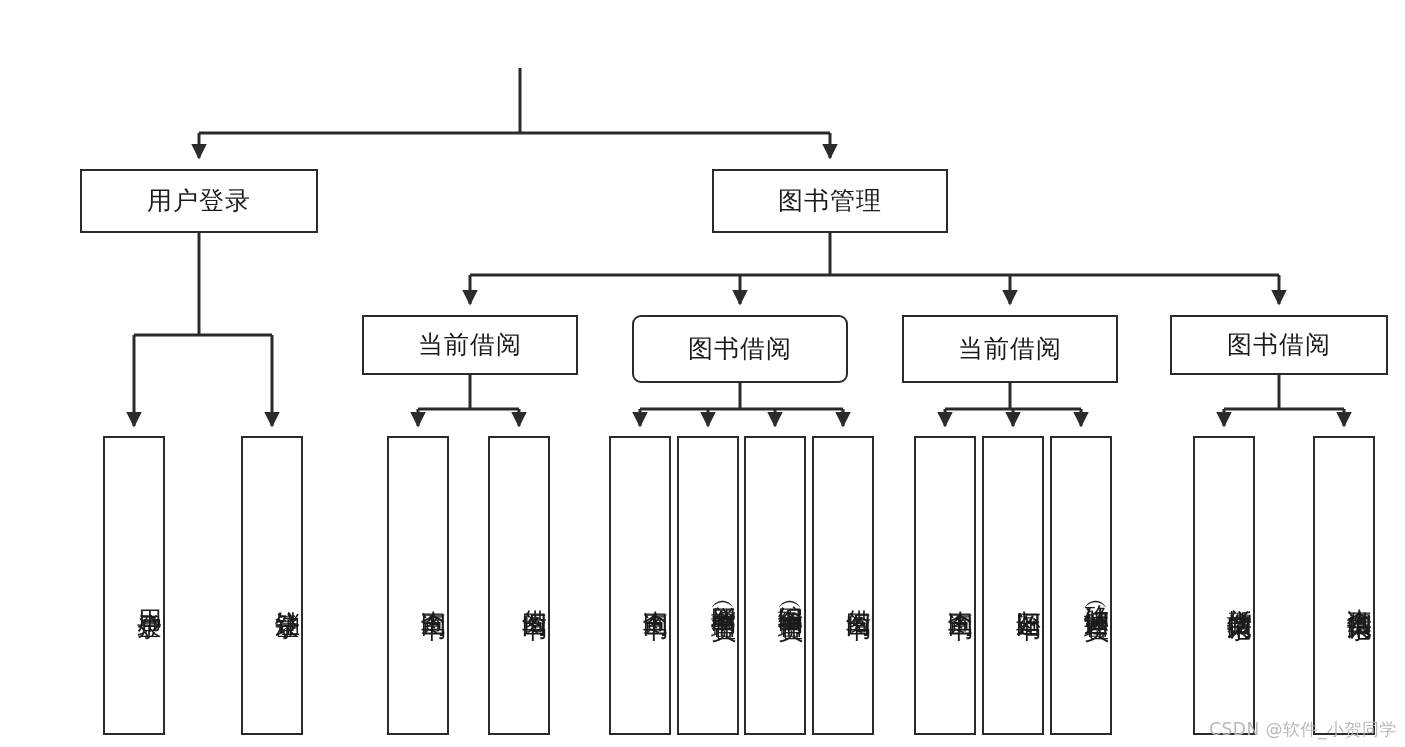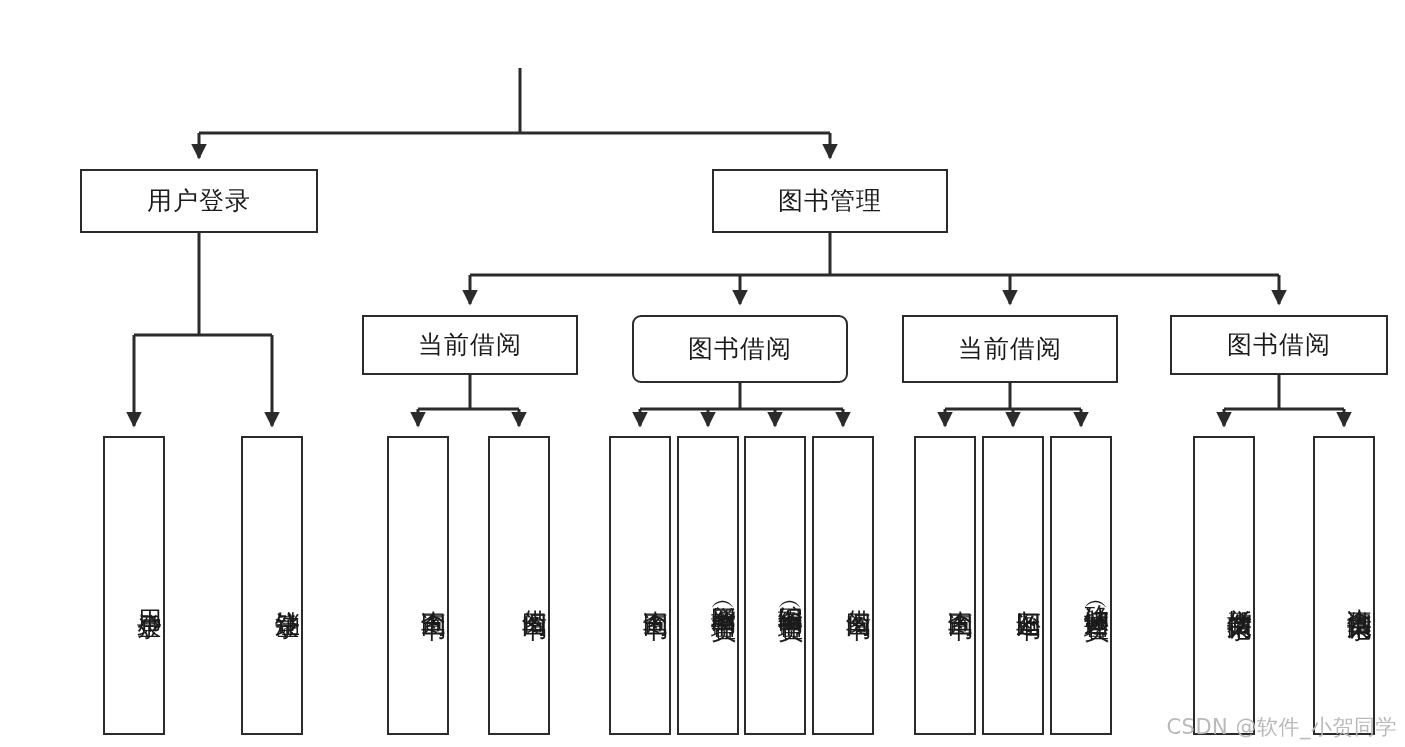--- a/index.html
+++ b/index.html
@@ -58,21 +58,21 @@
   }
   .node-v .vlabel {
     writing-mode: vertical-rl;
     text-orientation: upright;
     display: block;
   }
   .watermark {
     position: absolute;
     right: 8px;
     bottom: 6px;
-    font-size: 21px;
+    font-size: 17px;
     color: #b9b9b9;
     letter-spacing: 0.5px;
     z-index: 3;
     white-space: nowrap;
   }
 </style>
 </head>
 <body>
 
 <div id="diagram">

